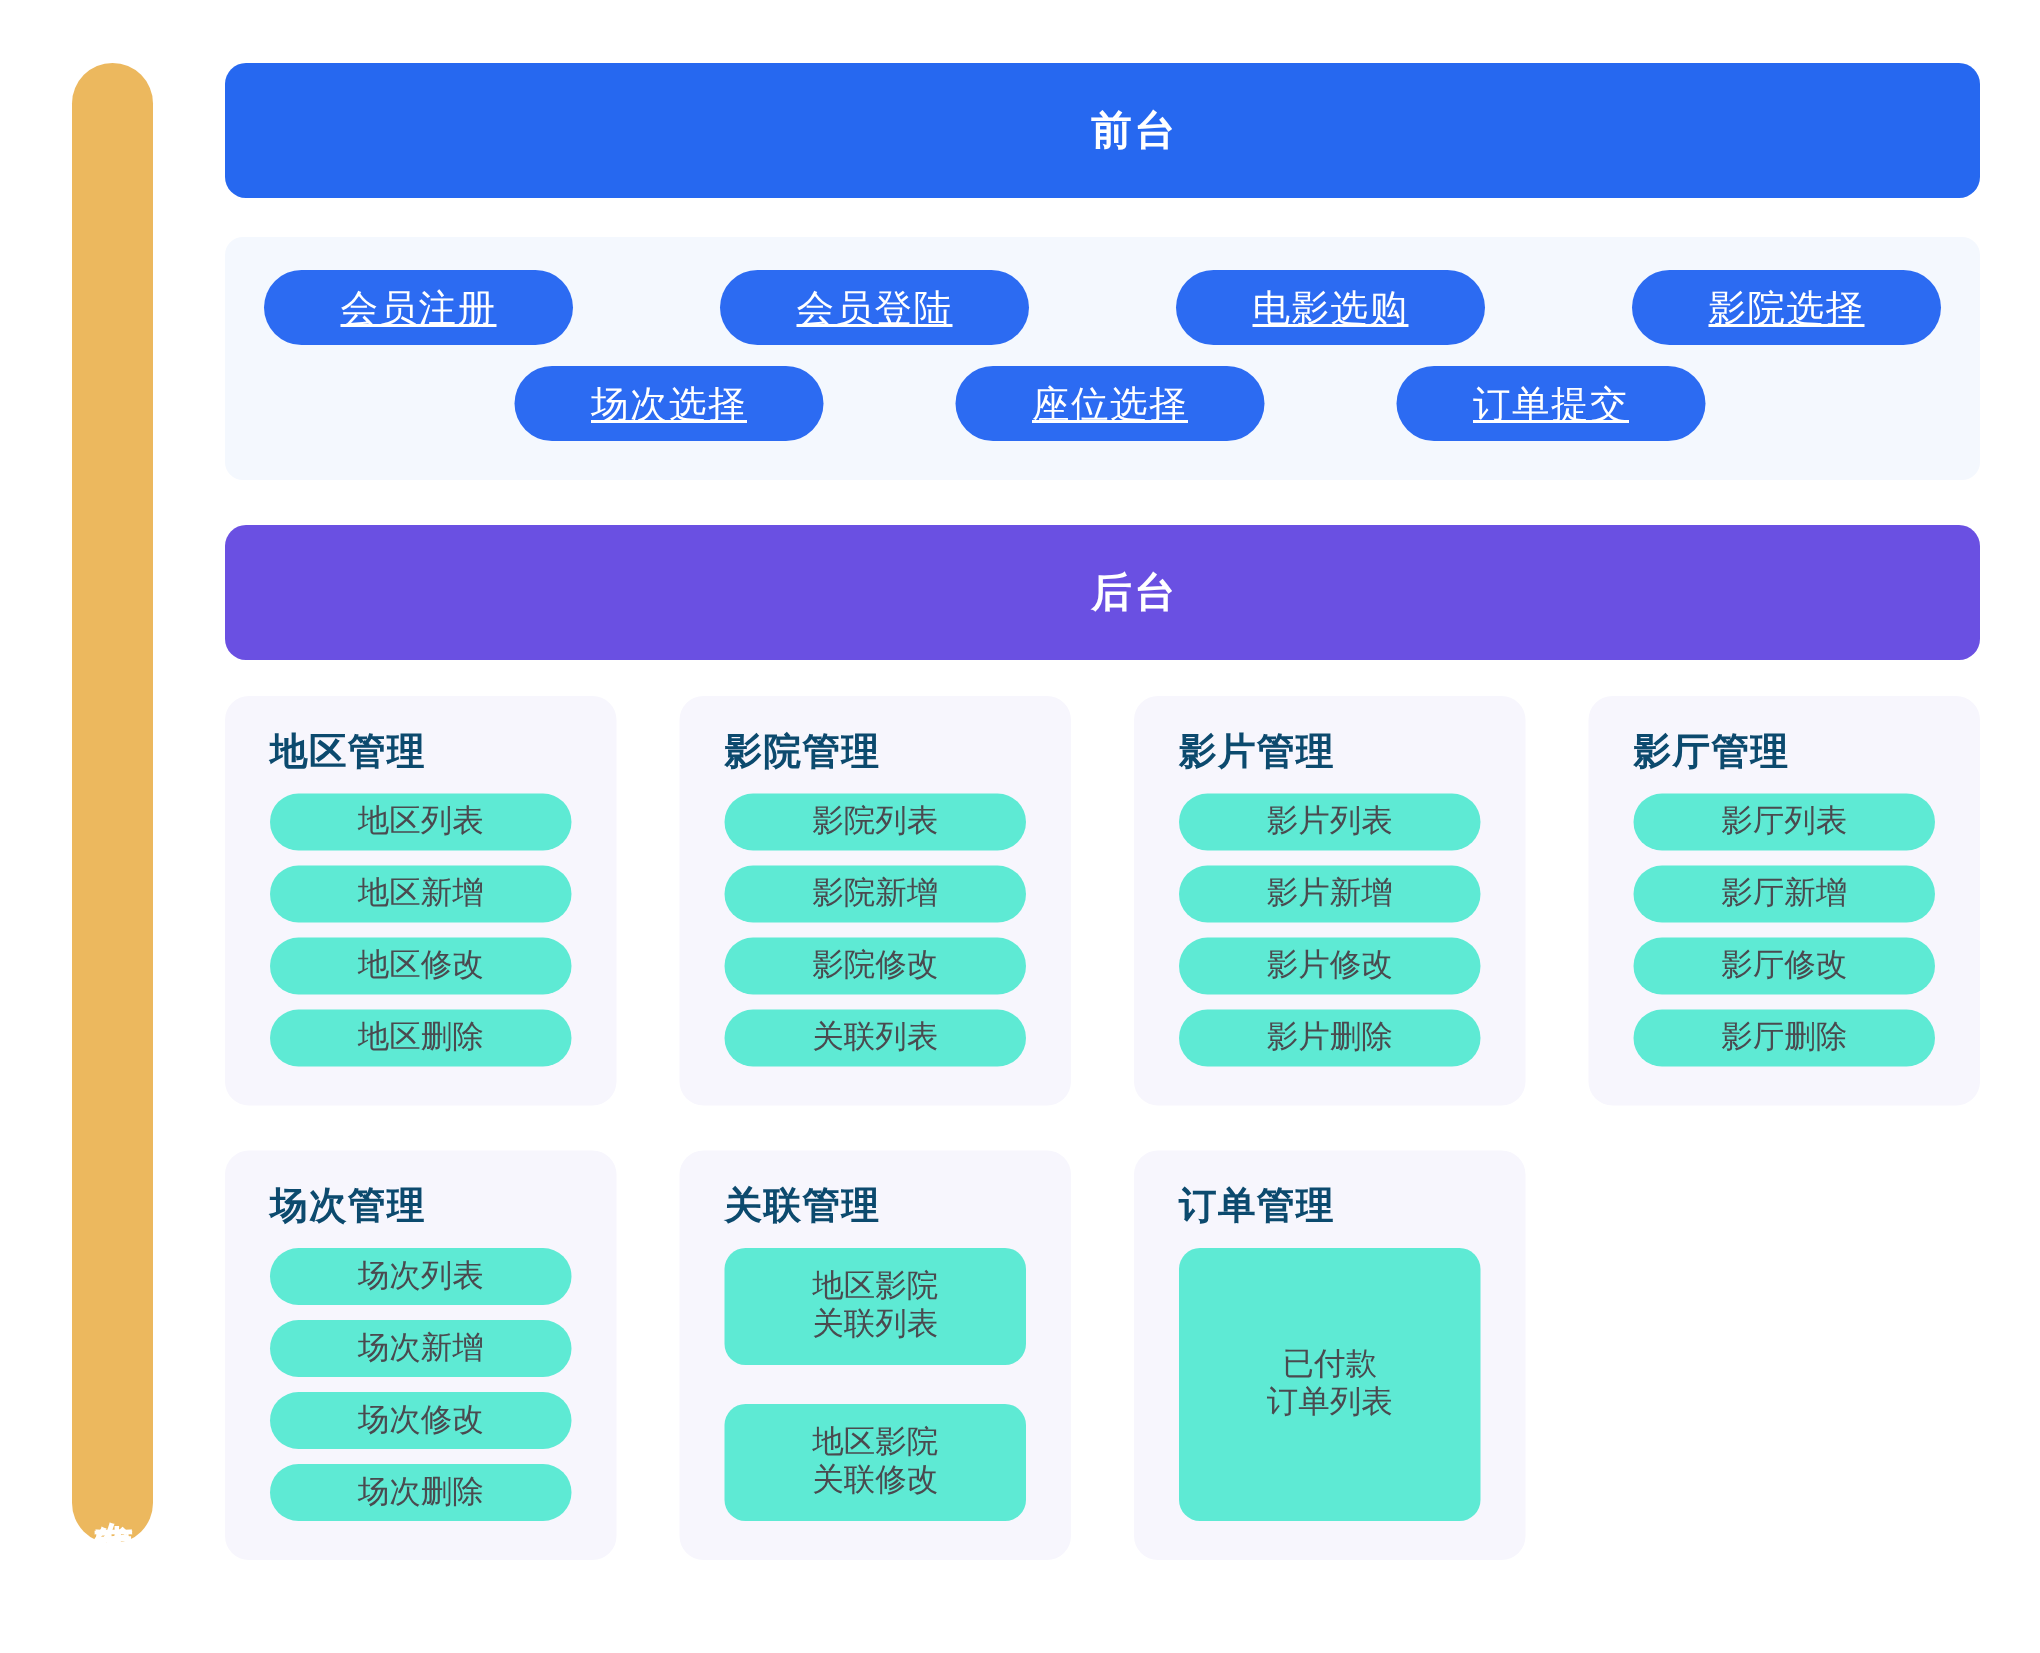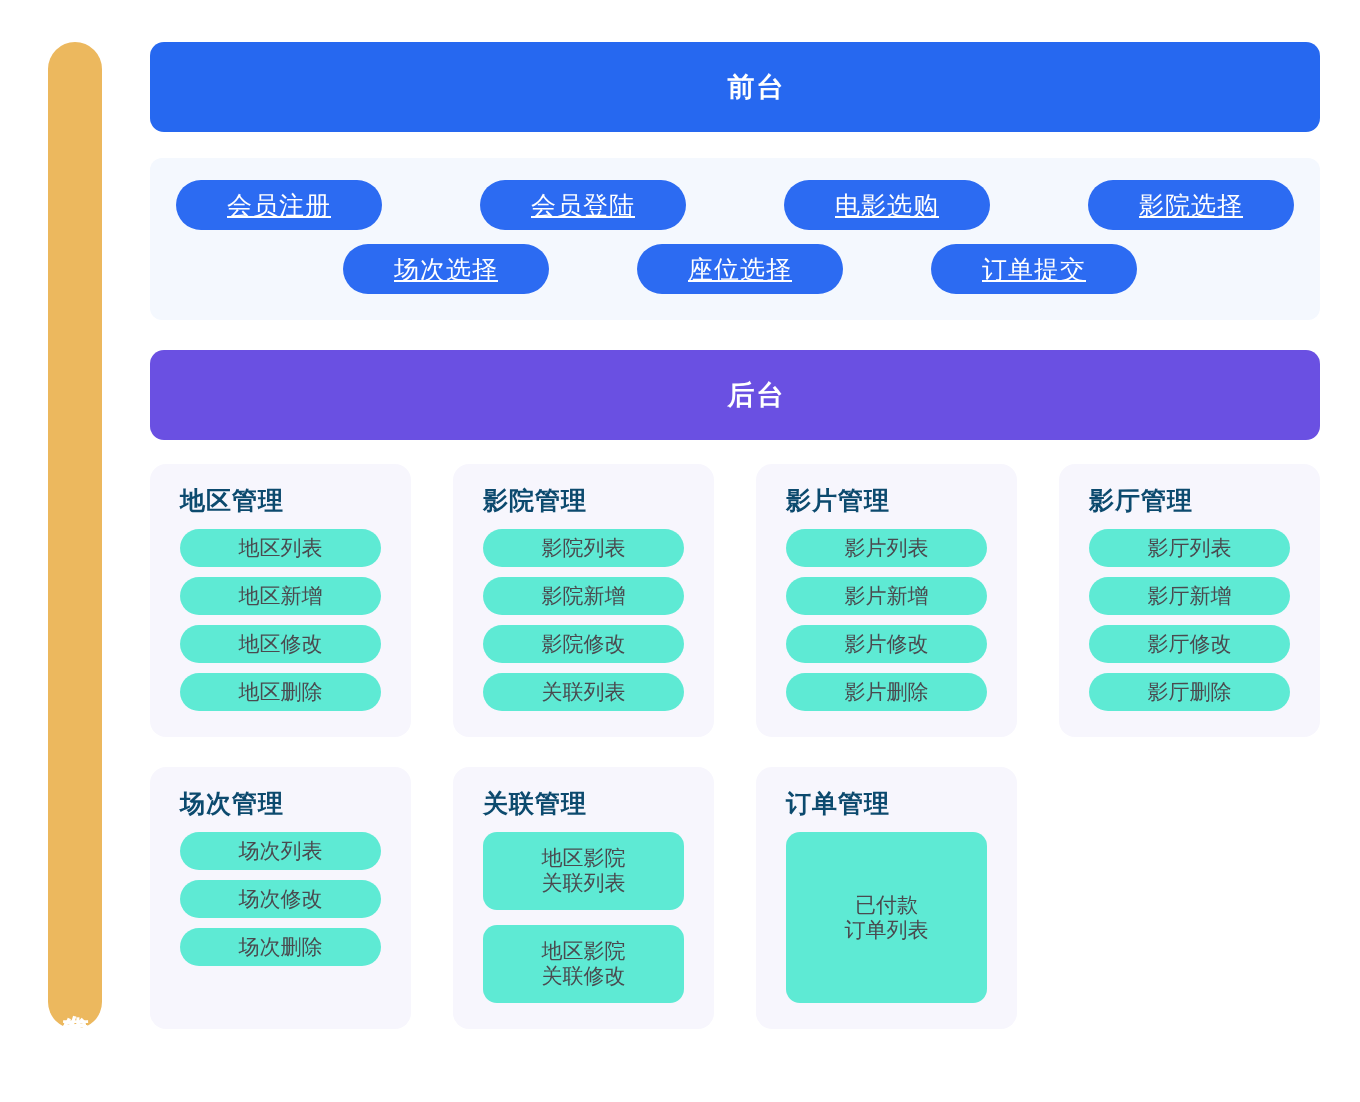--- a/index.html
+++ b/index.html
@@ -256,20 +256,21 @@
             <div class="item">影厅列表</div>
             <div class="item">影厅新增</div>
             <div class="item">影厅修改</div>
             <div class="item">影厅删除</div>
           </div>
         </div>
         <div class="card">
           <div class="card-title">场次管理</div>
           <div class="card-items">
             <div class="item">场次列表</div>
+            <div class="item">场次新增</div>
             <div class="item">场次修改</div>
             <div class="item">场次删除</div>
           </div>
         </div>
         <div class="card">
           <div class="card-title">关联管理</div>
           <div class="card-items even">
             <div class="item two-line">地区影院
 关联列表</div>
             <div class="item two-line">地区影院

